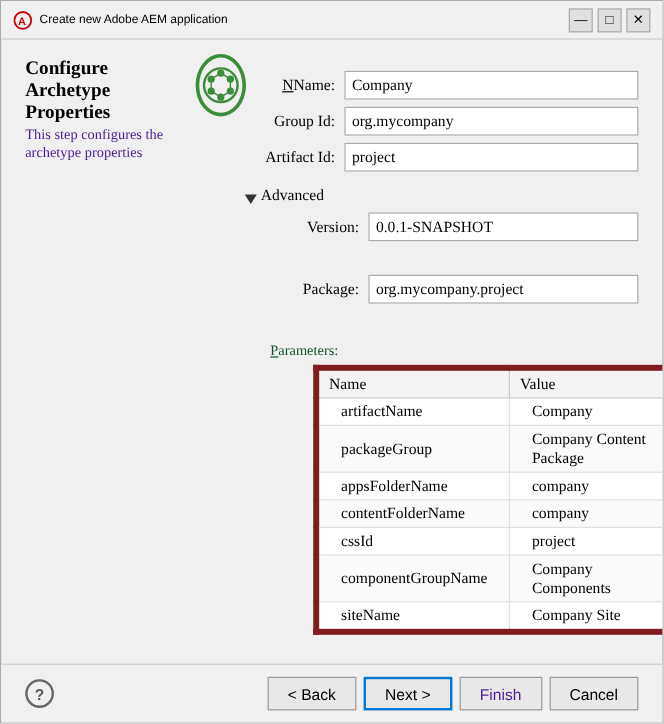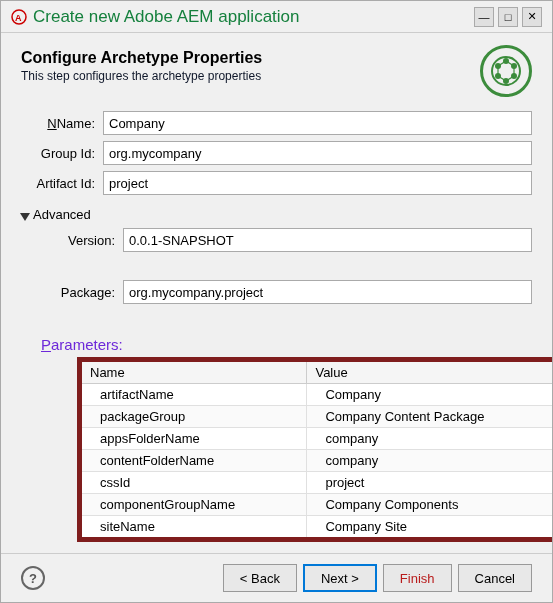--- a/index.html
+++ b/index.html
@@ -35,22 +35,22 @@
     .titlebar-left {
       display: flex;
       align-items: center;
       gap: 6px;
     }
     .titlebar-icon {
       width: 16px;
       height: 16px;
     }
     .titlebar-title {
-      font-size: 17px;
-      color: #15803d;
+      font-size: 10px;
+      color: #000000;
     }
     .titlebar-controls {
       display: flex;
       gap: 4px;
     }
     .titlebar-btn {
       width: 20px;
       height: 20px;
       border: 1px solid #aaa;
       background: #e0e0e0;
@@ -58,38 +58,39 @@
       align-items: center;
       justify-content: center;
       cursor: pointer;
       font-size: 11px;
     }
     .content-area {
       flex: 1;
       padding: 16px 20px 10px 20px;
       overflow: hidden;
       display: flex;
-      flex-direction: column;
+      flex-direction: row;
       gap: 0;
+      font-family: Liberation Serif, serif;
     }
     .header-row {
       display: flex;
       align-items: flex-start;
       justify-content: space-between;
       margin-bottom: 4px;
     }
     .header-text h2 {
       font-size: 16px;
       font-weight: bold;
       color: #000;
       margin-bottom: 2px;
     }
     .header-text p {
       font-size: 12px;
-      color: #0f172a;
+      color: #4c1d95;
     }
     .logo-circle {
       width: 52px;
       height: 52px;
       border: 3px solid #3c8c3c;
       border-radius: 50%;
       display: flex;
       align-items: center;
       justify-content: center;
       margin-top: -4px;
@@ -155,22 +156,22 @@
     .advanced-fields {
       padding-left: 20px;
       display: flex;
       flex-direction: column;
       gap: 22px;
     }
     .parameters-section {
       margin-top: 4px;
     }
     .parameters-label {
-      font-size: 15px;
-      color: #6d28d9;
+      font-size: 12px;
+      color: #14532d;
       margin-bottom: 4px;
       padding-left: 0;
     }
     .parameters-table {
       width: 100%;
       border: 5px solid #7f1d1d;
       border-collapse: collapse;
       background: #fff;
       margin-left: 36px;
     }
@@ -232,21 +233,21 @@
       font-family: inherit;
       cursor: pointer;
       color: #000;
     }
     .footer-btn.primary {
       border: 2px solid #0078d7;
       background: #e8e8e8;
     }
     .footer-btn:disabled,
     .footer-btn.disabled {
-      color: #b91c1c;
+      color: #4c1d95;
       cursor: default;
     }
     .underline-char {
       text-decoration: underline;
     }
   </style>
 </head>
 <body>
 
 <div class="window">

